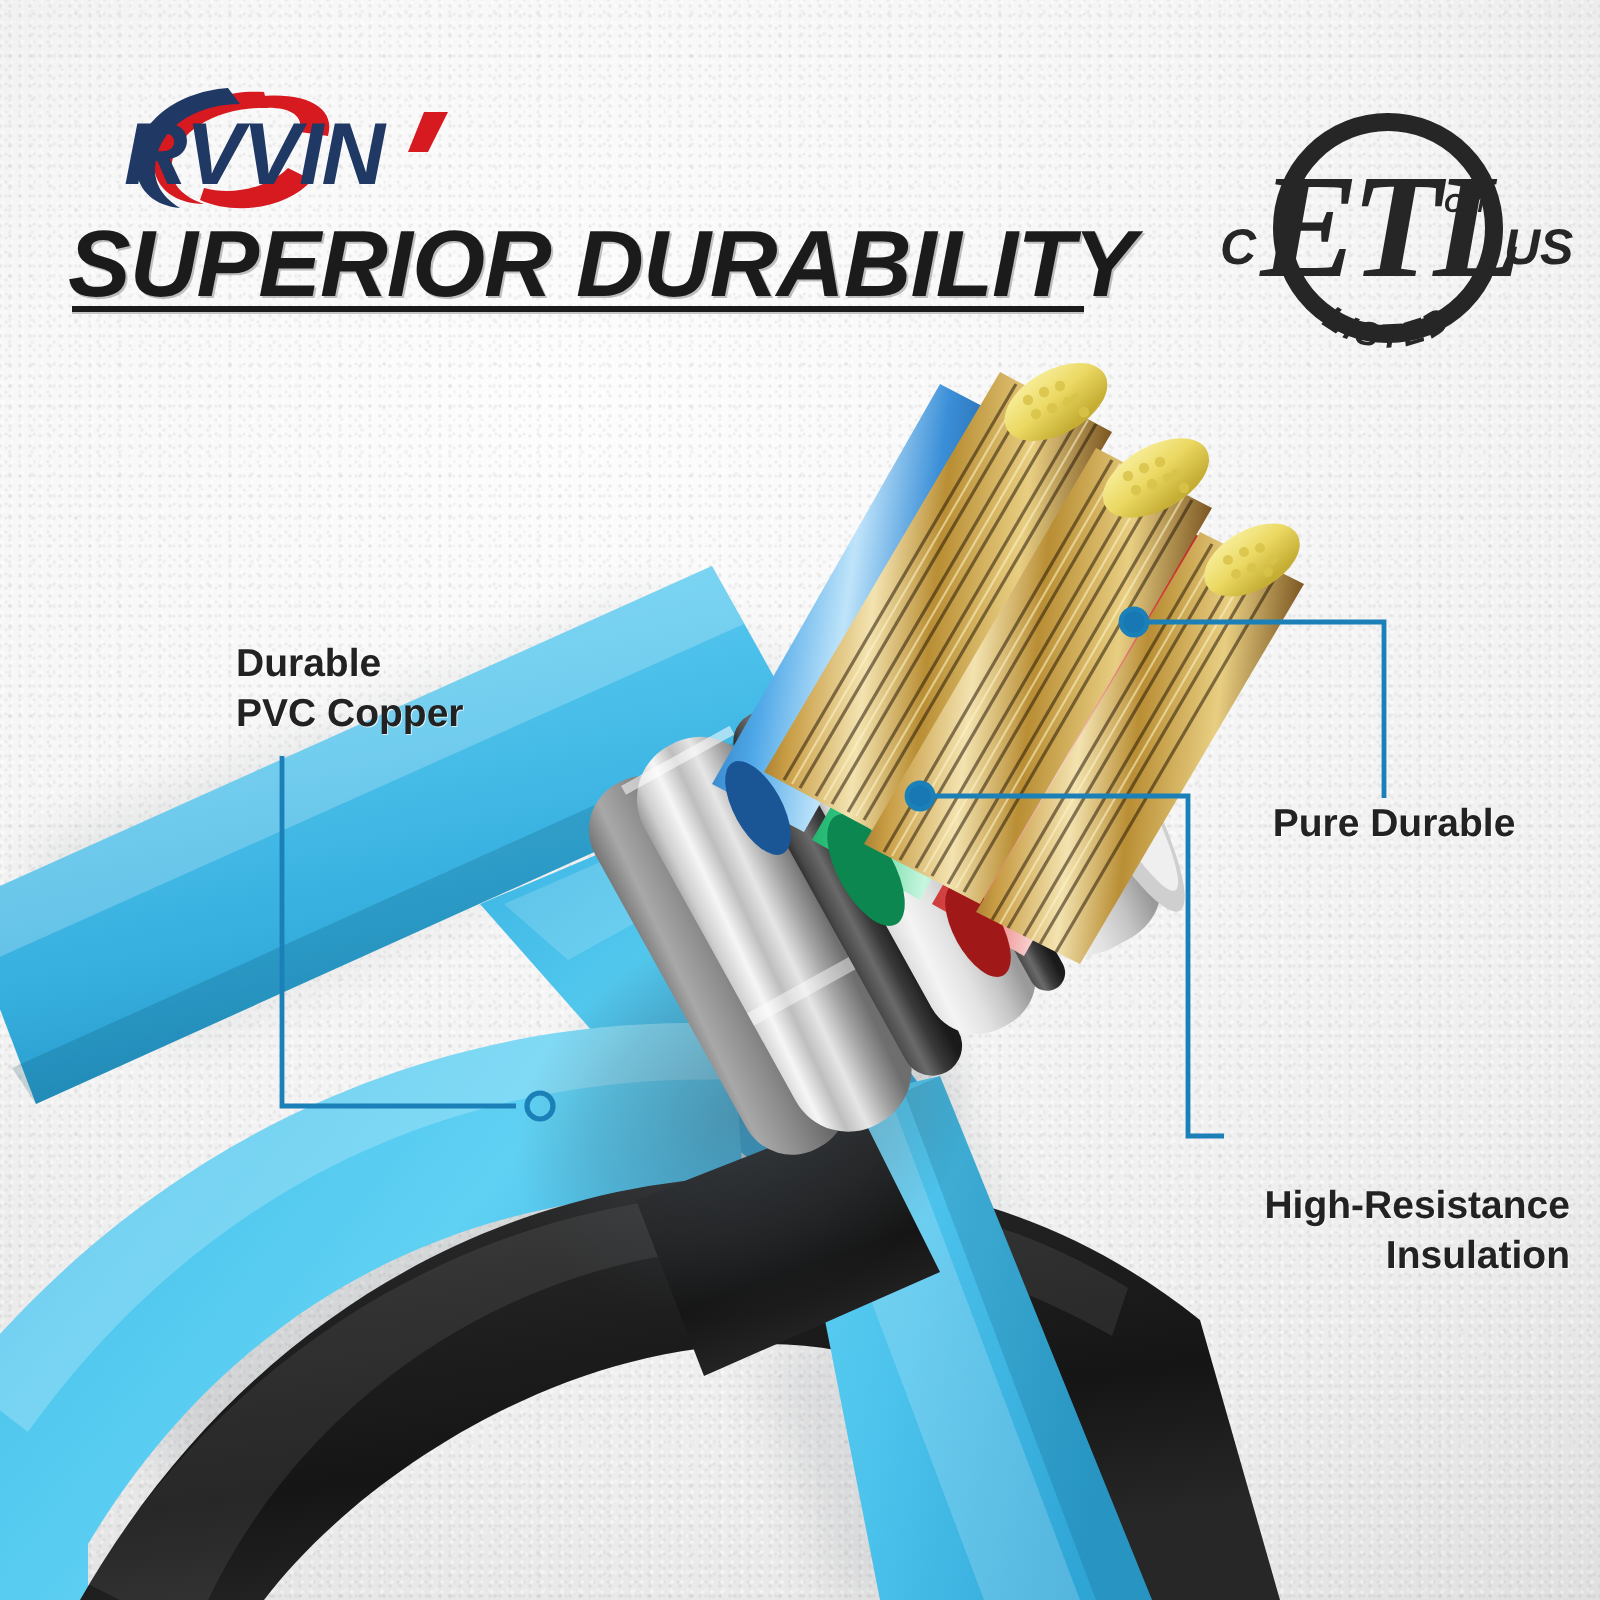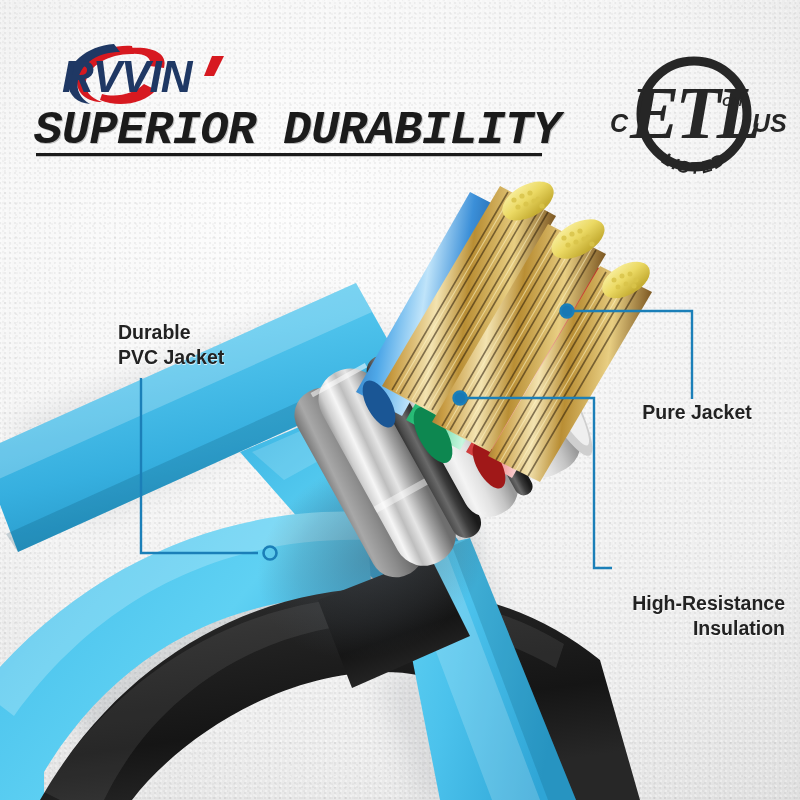--- a/index.html
+++ b/index.html
@@ -58,21 +58,20 @@
     position: absolute;
     left: 34px; top: 104px;
     width: 540px;
     font-size: 47px;
     font-weight: bold;
     font-style: italic;
     letter-spacing: -0.5px;
     color: #1b1b1b;
     white-space: nowrap;
     text-shadow: 1px 1px 0 rgba(120,120,120,.45);
-    font-family: Liberation Mono, monospace;
   }
   .title-rule {
     position: absolute;
     left: 36px; top: 153px;
     width: 506px; height: 3px;
     background: #1b1b1b;
     box-shadow: 0 1px 0 rgba(160,160,160,.6);
   }
   .etl-wrap {
     position: absolute;
@@ -458,25 +457,25 @@
       </text>
 
       <text x="14" y="80" font-family="Liberation Sans, sans-serif" font-size="25" font-weight="bold" fill="#262626">C</text>
 
       <text x="156" y="80" font-family="Liberation Sans, sans-serif" font-size="25" font-weight="bold" fill="#262626">US</text>
     </svg>
   </div>
 
   <div class="label label-pvc">
     <span class="l1">Durable</span>
-    <span class="l2">PVC Jacket</span>
+    <span class="l2">PVC Copper</span>
   </div>
 
   <div class="label label-copper">
-    <span class="l2">Pure Jacket</span>
+    <span class="l2">Pure Durable</span>
   </div>
 
   <div class="label label-insul">
     <span class="l1">High-Resistance</span>
     <span class="l2">Insulation</span>
   </div>
 
 </div>
 
 </body></html>

